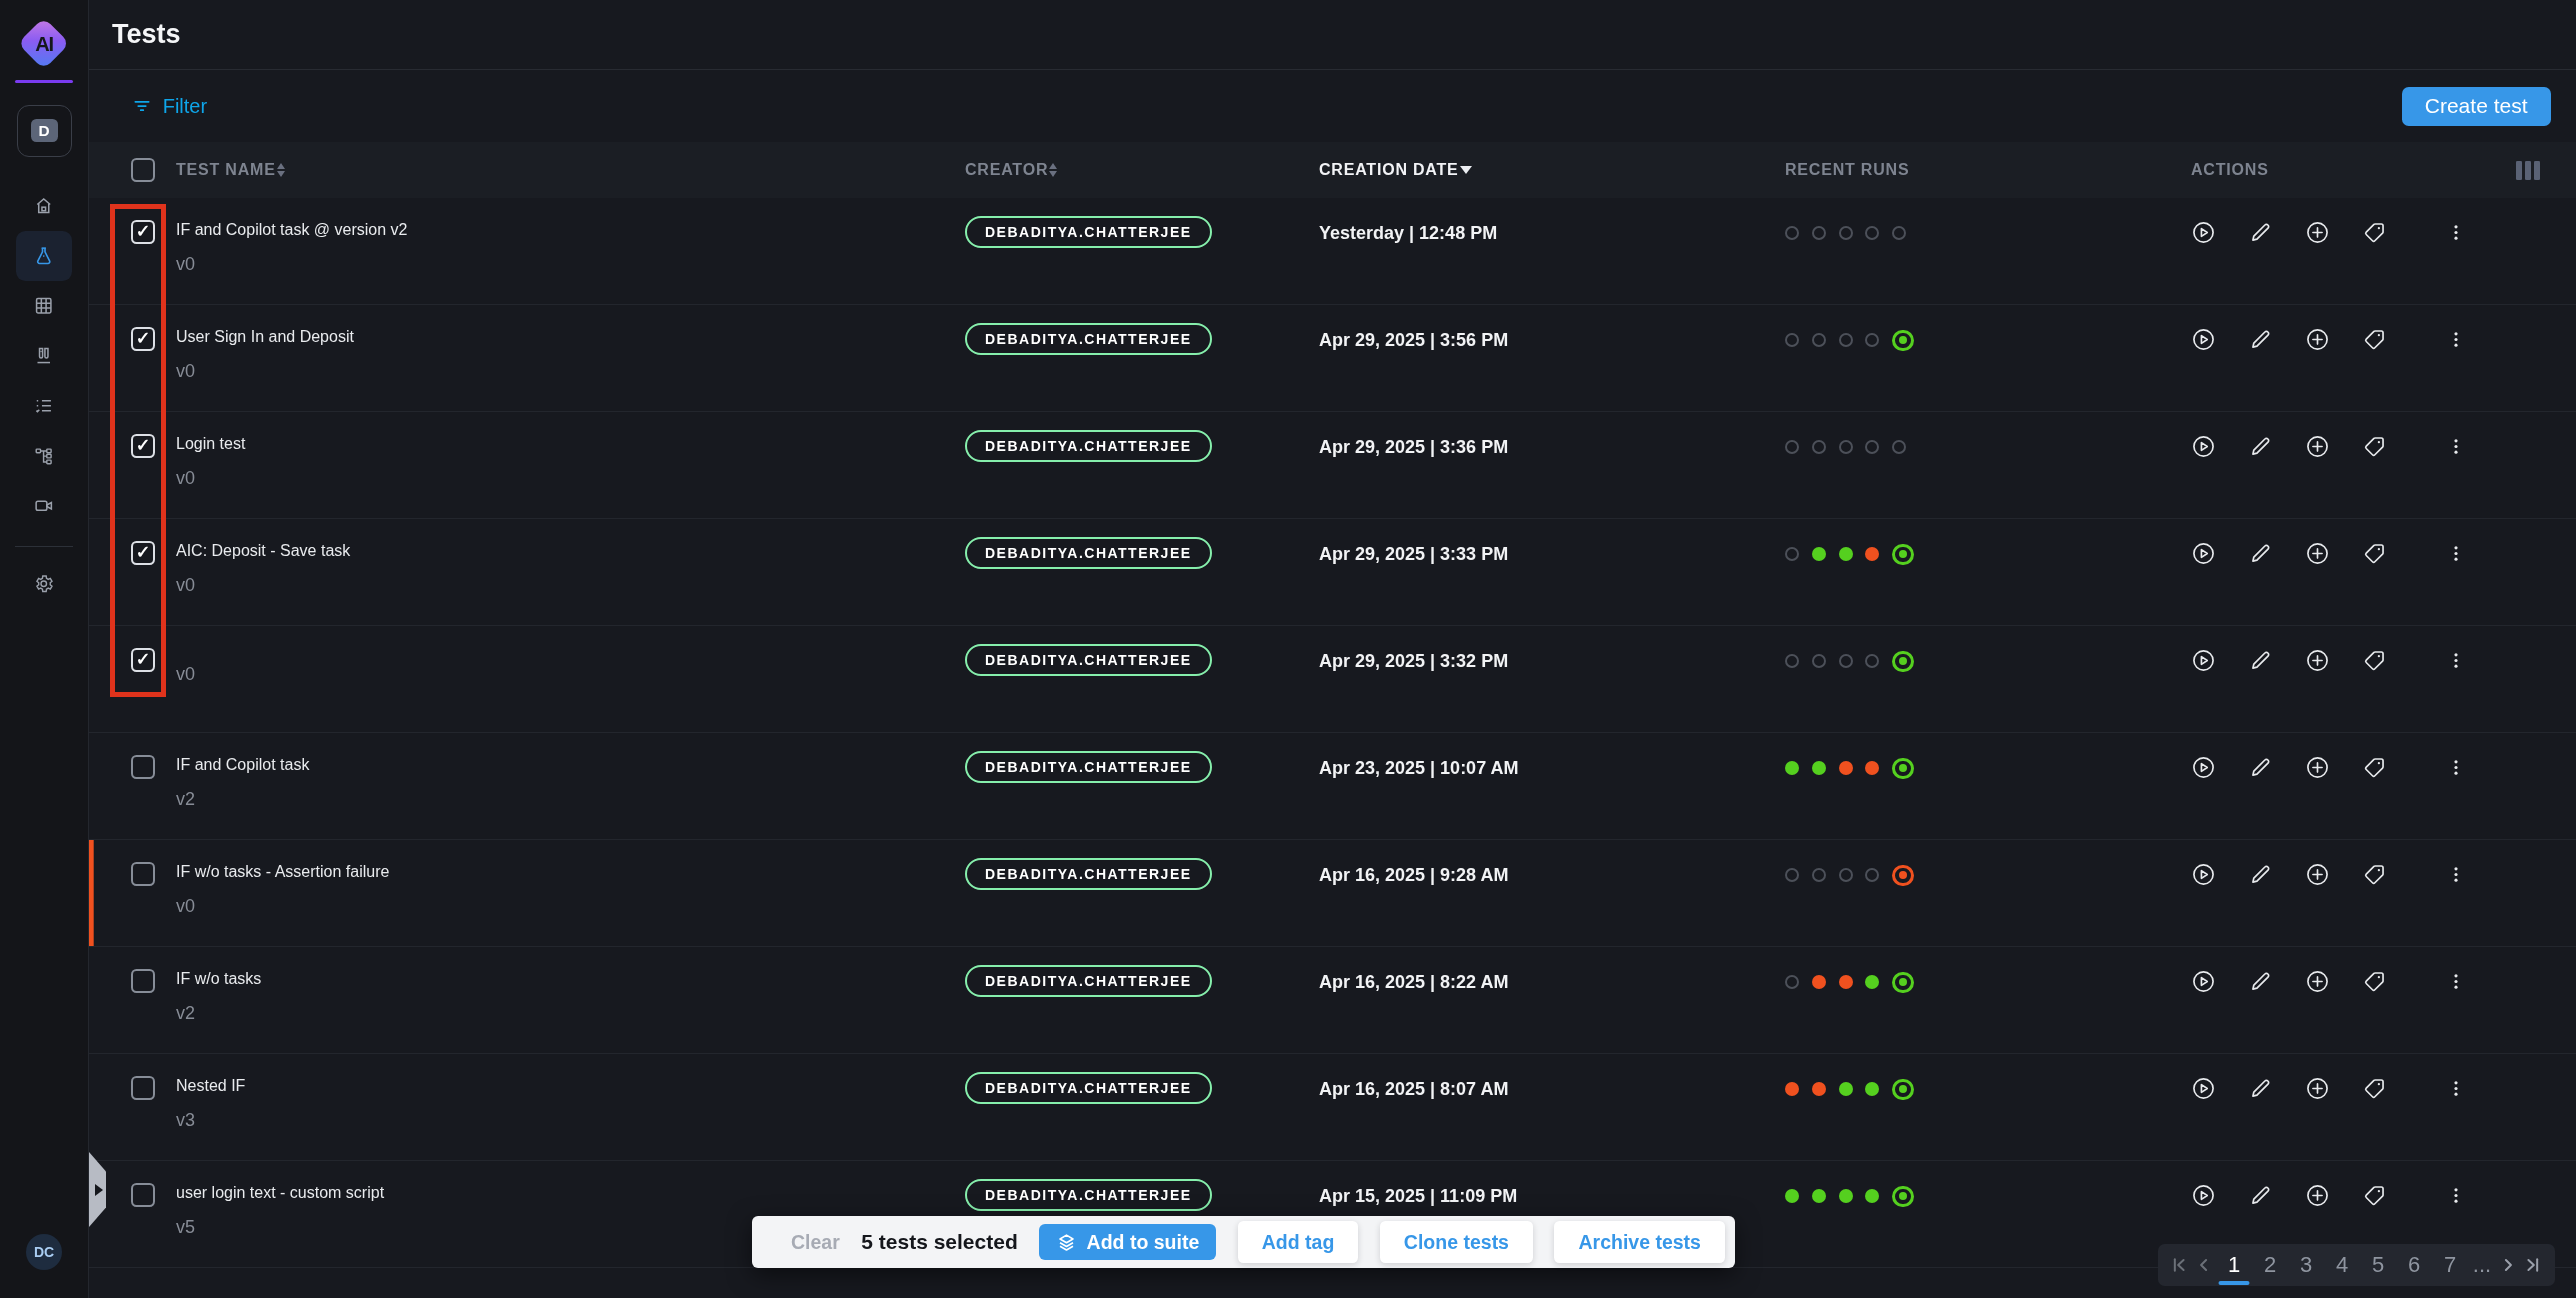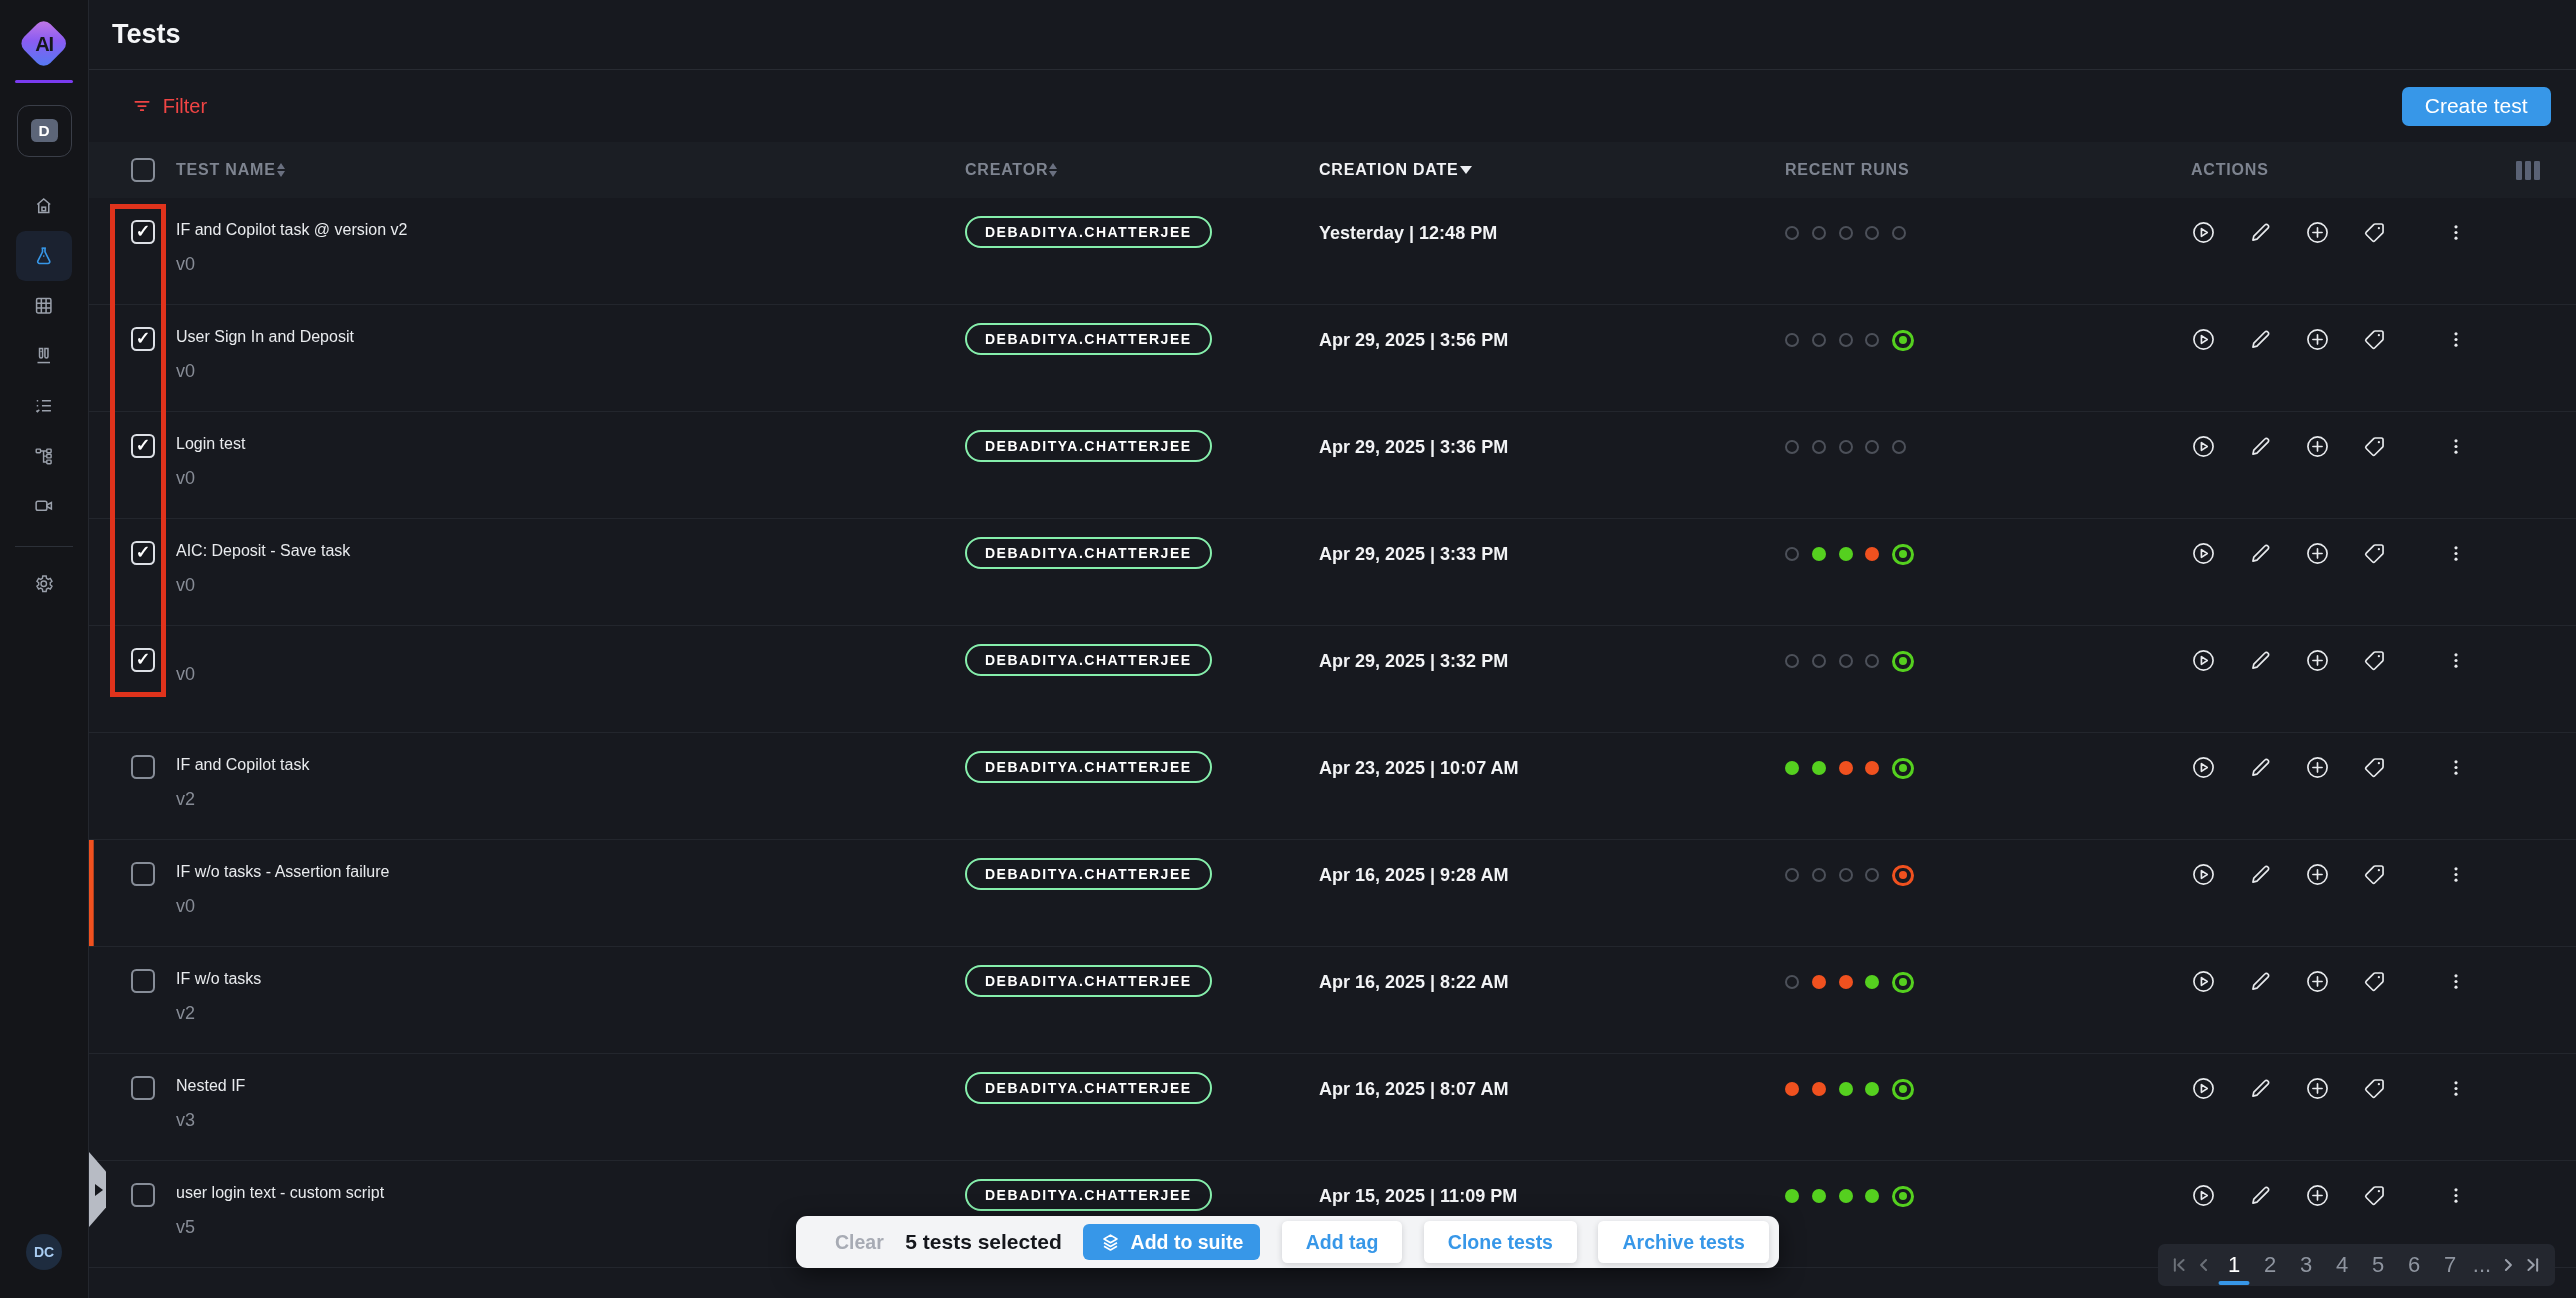--- a/index.html
+++ b/index.html
@@ -64,21 +64,21 @@
   }
 
   
   .main { position:absolute; left:89px; top:0; right:0; height:100%; }
   .page-header {
     height:70px; border-bottom:0.7px solid #282b32;
     display:flex; align-items:center; padding-left:23px;
   }
   .page-title { font-size:27px; font-weight:700; color:#f5f6f8; }
   .toolbar { height:72px; display:flex; align-items:center; padding:0 25.5px 0 43px; }
-  .filter-btn { display:flex; align-items:center; gap:10.7px; color:#ef4444; font-size:20px; cursor:pointer; }
+  .filter-btn { display:flex; align-items:center; gap:10.7px; color:#0ea5e9; font-size:20px; cursor:pointer; }
   .filter-btn svg { width:20px; height:20px; }
   .create-btn {
     margin-left:auto; height:39px; padding:0 23px; border:none; border-radius:6.7px;
     background:var(--accent-blue); color:#fff; font-size:21px; font-weight:500;
     font-family:Liberation Sans, sans-serif; cursor:pointer;
   }
 
   
   .grid-cols { display:grid; grid-template-columns:87px 789px 354px 466px 406px 295px 1fr; }
   .thead { height:56px; background:#1b1e24; align-items:center;
@@ -128,22 +128,22 @@
   }
   .run-dot[data-run="pass-ring"]::after { background:var(--pass-green); }
   .run-dot[data-run="fail-ring"]::after { background:var(--fail-red); }
   .cell-actions { padding-top:21.5px; display:flex; align-items:center; gap:32px; }
   .action-icon { width:25px; height:25px; color:#e8eaed; cursor:pointer; }
   .action-icon svg { width:100%; height:100%; }
   .action-icon.kebab { margin-left:27px; width:20px; }
 
   
   .selection-bar {
-    position:absolute; left:796px; top:1216px; width:983px; height:52px;
-    background:#f3f4f6; border-radius:11px; z-index:40;
+    position:absolute; left:752px; top:1216px; width:983px; height:52px;
+    background:#f3f4f6; border-radius:6px; z-index:40;
     display:flex; align-items:center; padding:0 14.8px 0 39px; gap:21.5px;
     box-shadow:0 6.7px 23px rgba(0,0,0,.5);
   }
   .clear-btn { color:#a7abb4; font-size:19.5px; font-weight:700; cursor:pointer; }
   .selected-text { color:#15171c; font-size:21px; font-weight:700; white-space:nowrap; }
   .bar-btn-primary {
     display:flex; align-items:center; gap:9.4px; height:36px; padding:0 17px;
     background:var(--accent-blue); border:none; border-radius:6px;
     color:#fff; font-size:19.5px; font-weight:600; font-family:inherit; cursor:pointer; white-space:nowrap;
   }

